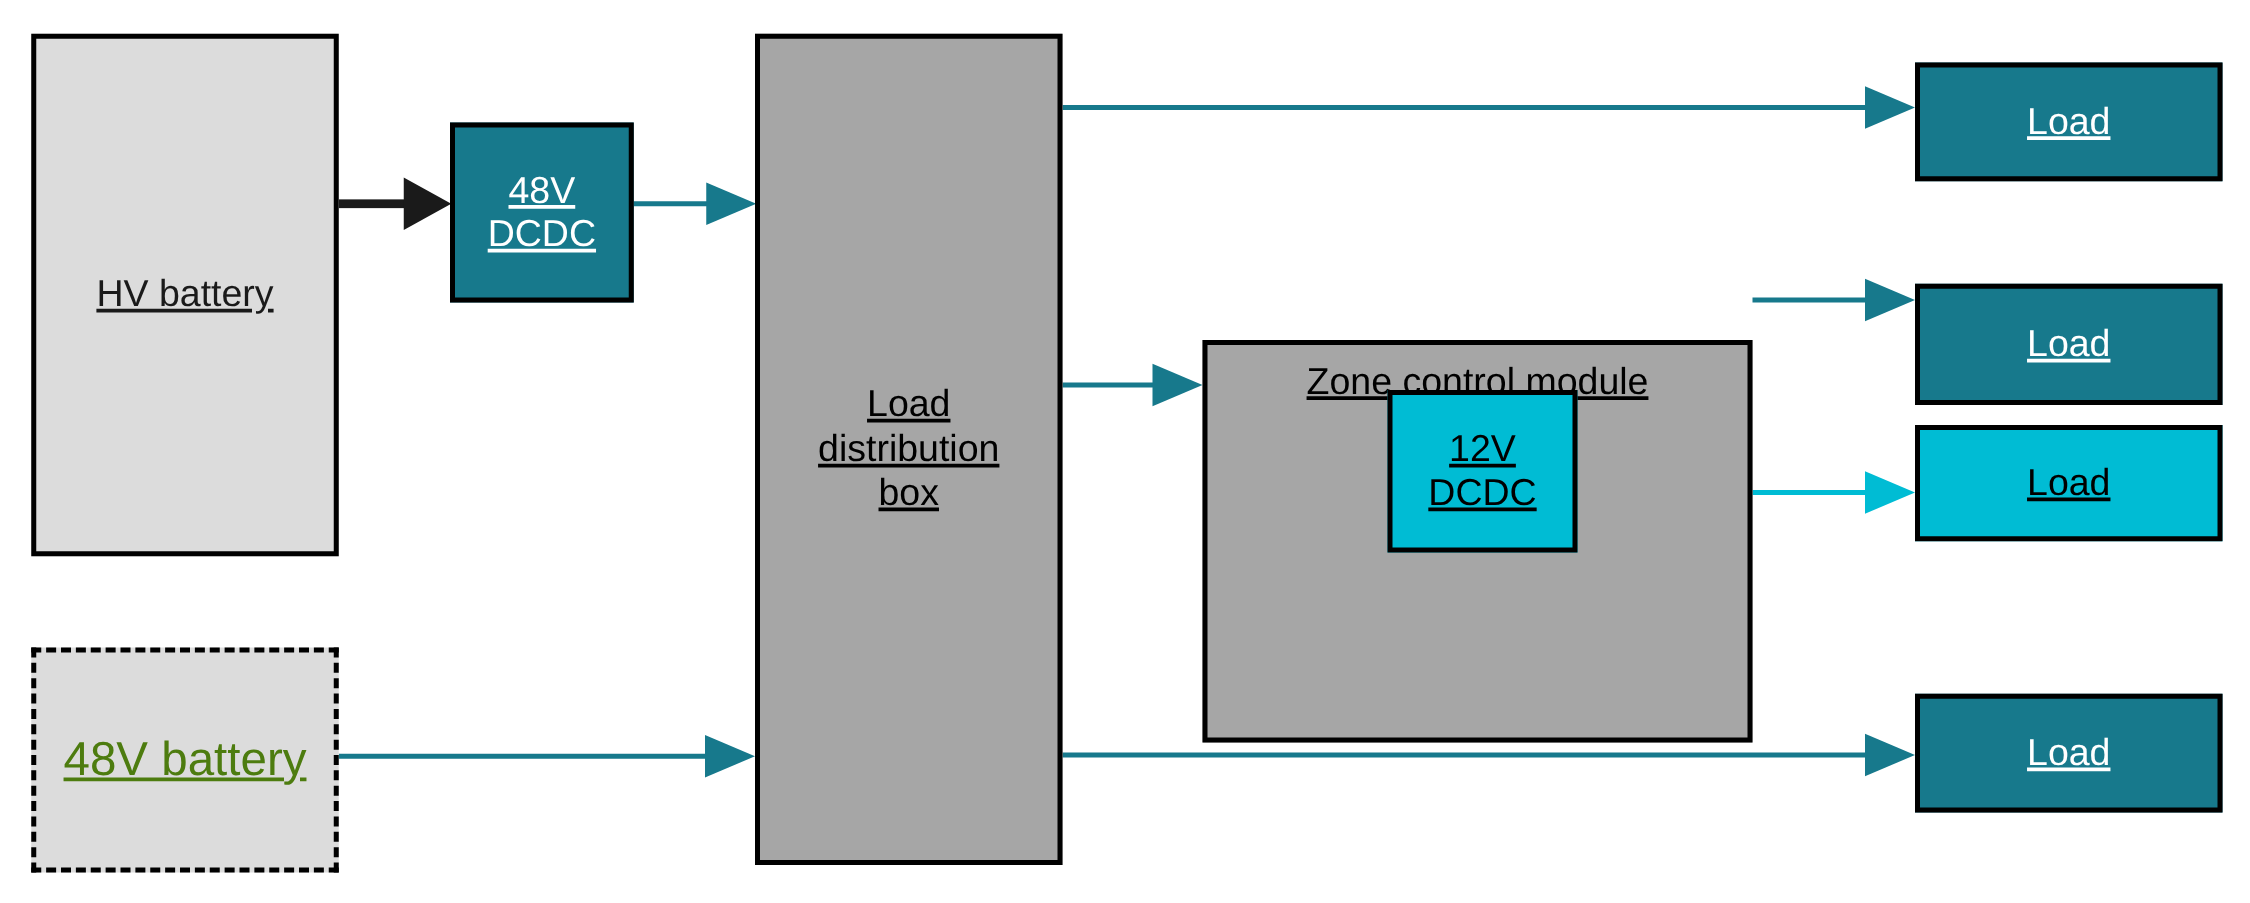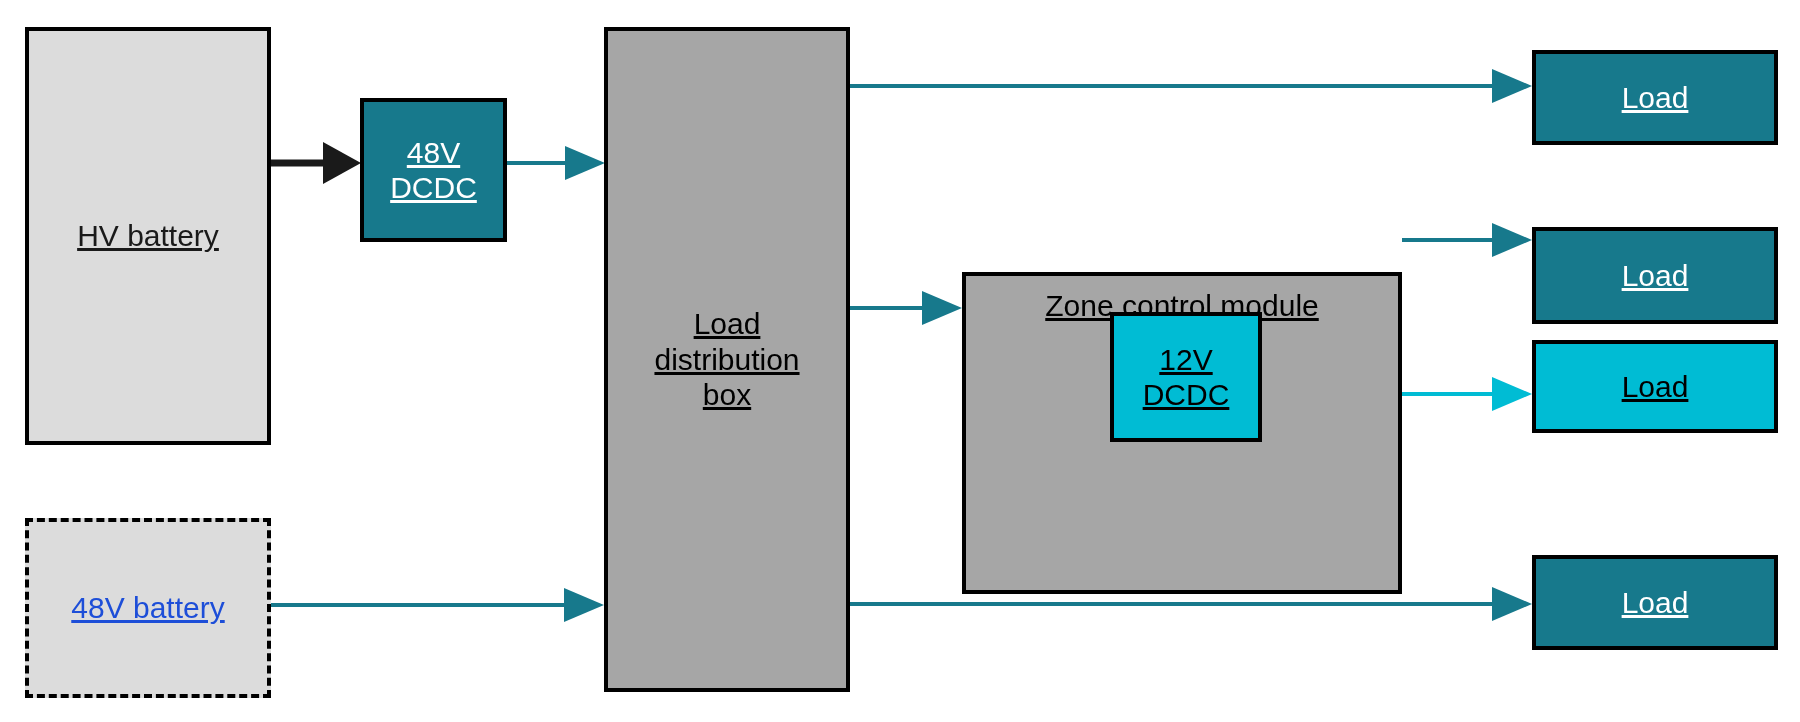--- a/index.html
+++ b/index.html
@@ -37,22 +37,22 @@
   
   .v-battery {
     background: #dcdcdc;
     border: 4px solid #000000;
     color: #1a1a1a;
     font-size: 30px;
   }
   .v-battery-dashed {
     background: #dcdcdc;
     border: 4px dashed #000000;
-    color: #1d4ed8;
-    font-size: 30px;
+    color: #4d7c0f;
+    font-size: 38px;
   }
   .v-gray {
     background: #a6a6a6;
     border: 4px solid #000000;
     color: #000000;
     font-size: 30px;
   }
   .v-teal {
     background: #17798c;
     border: 4px solid #000000;

